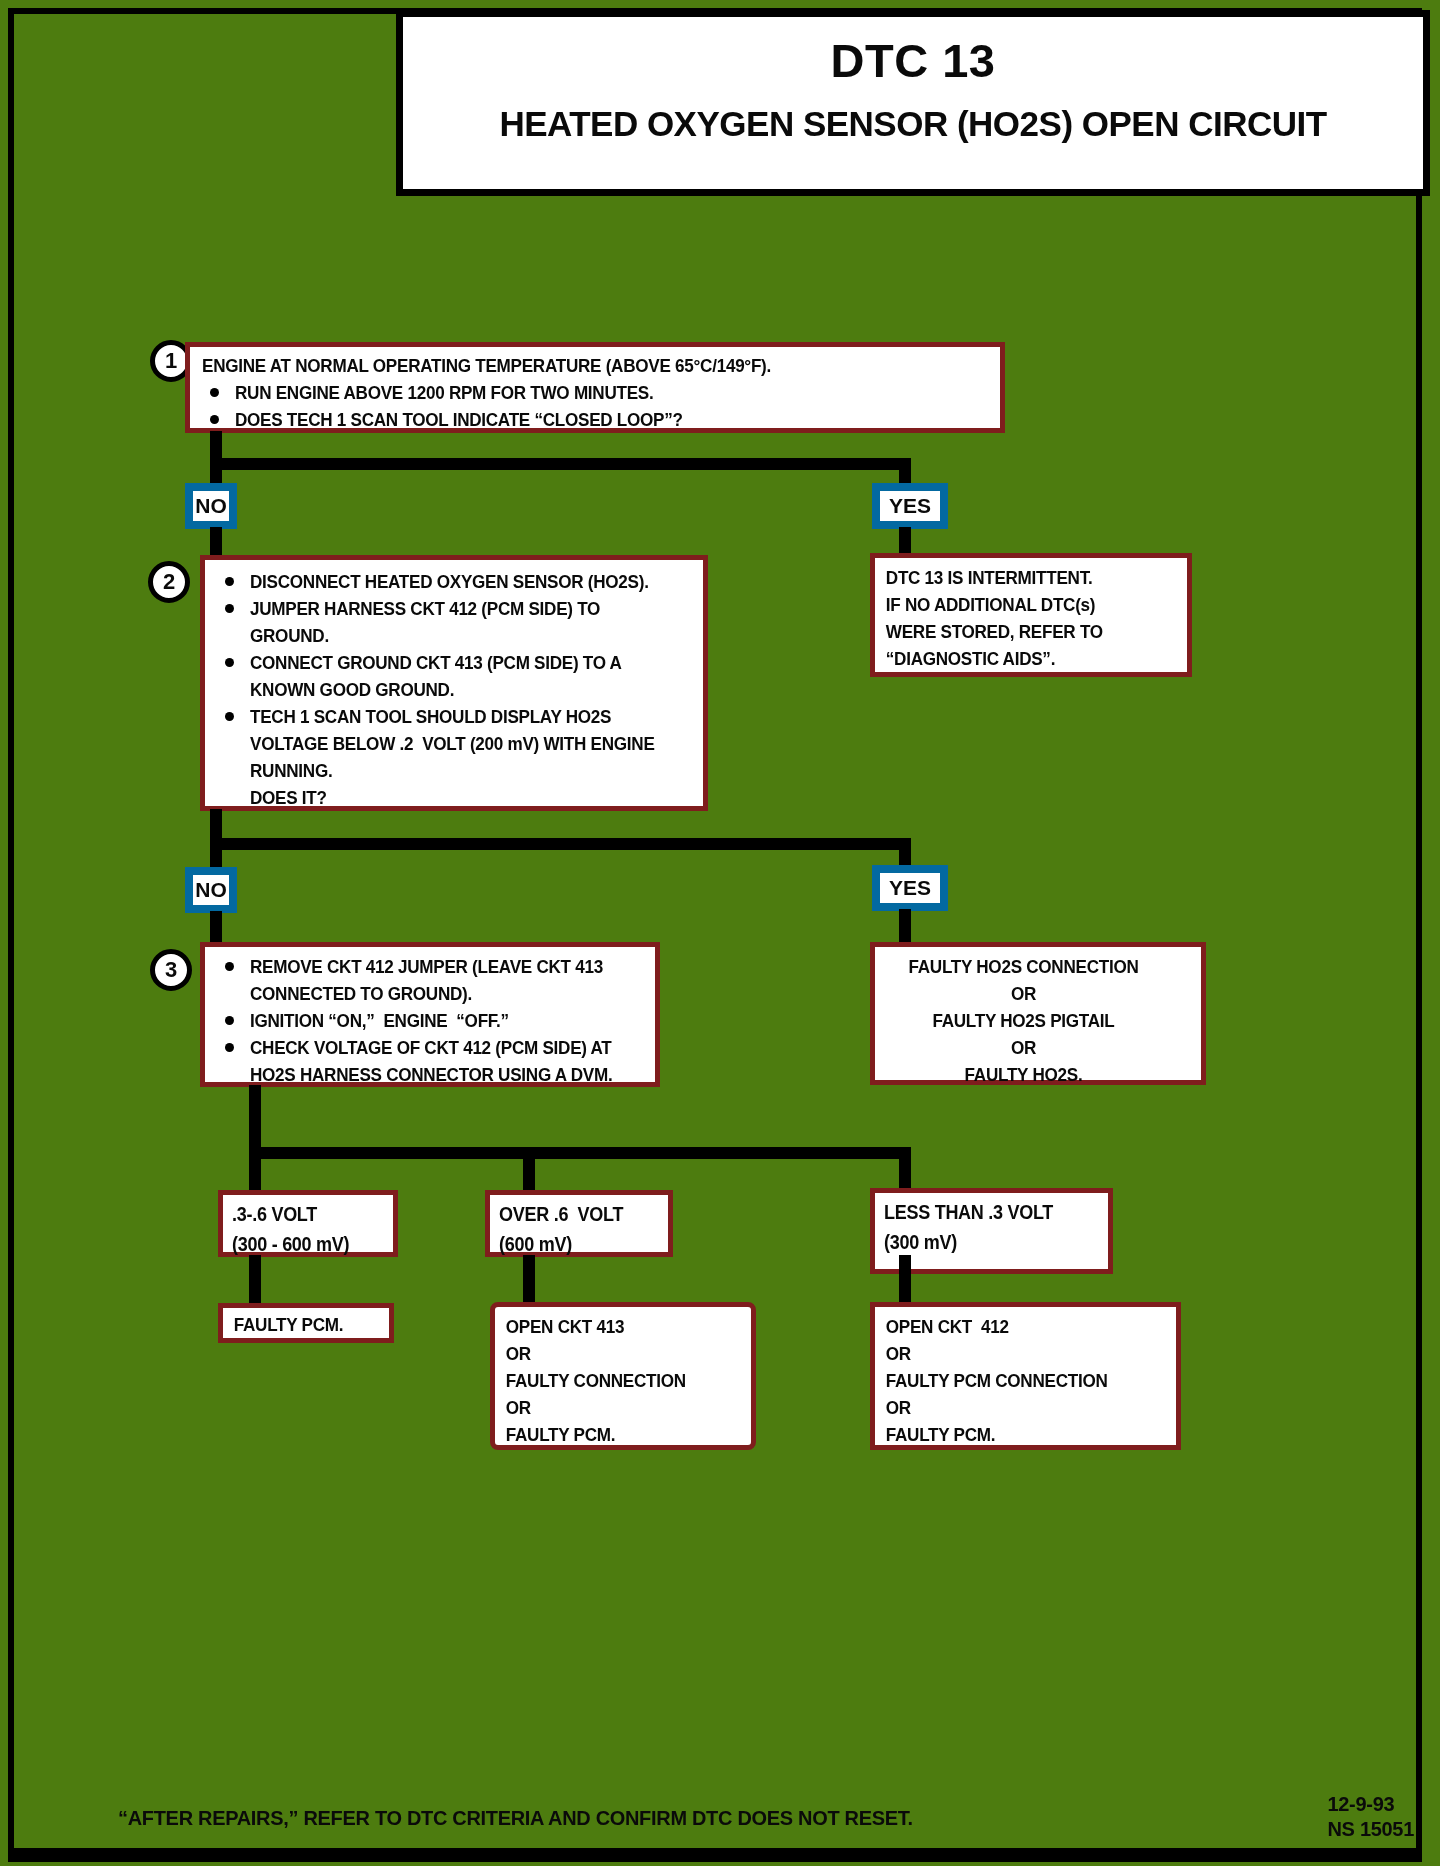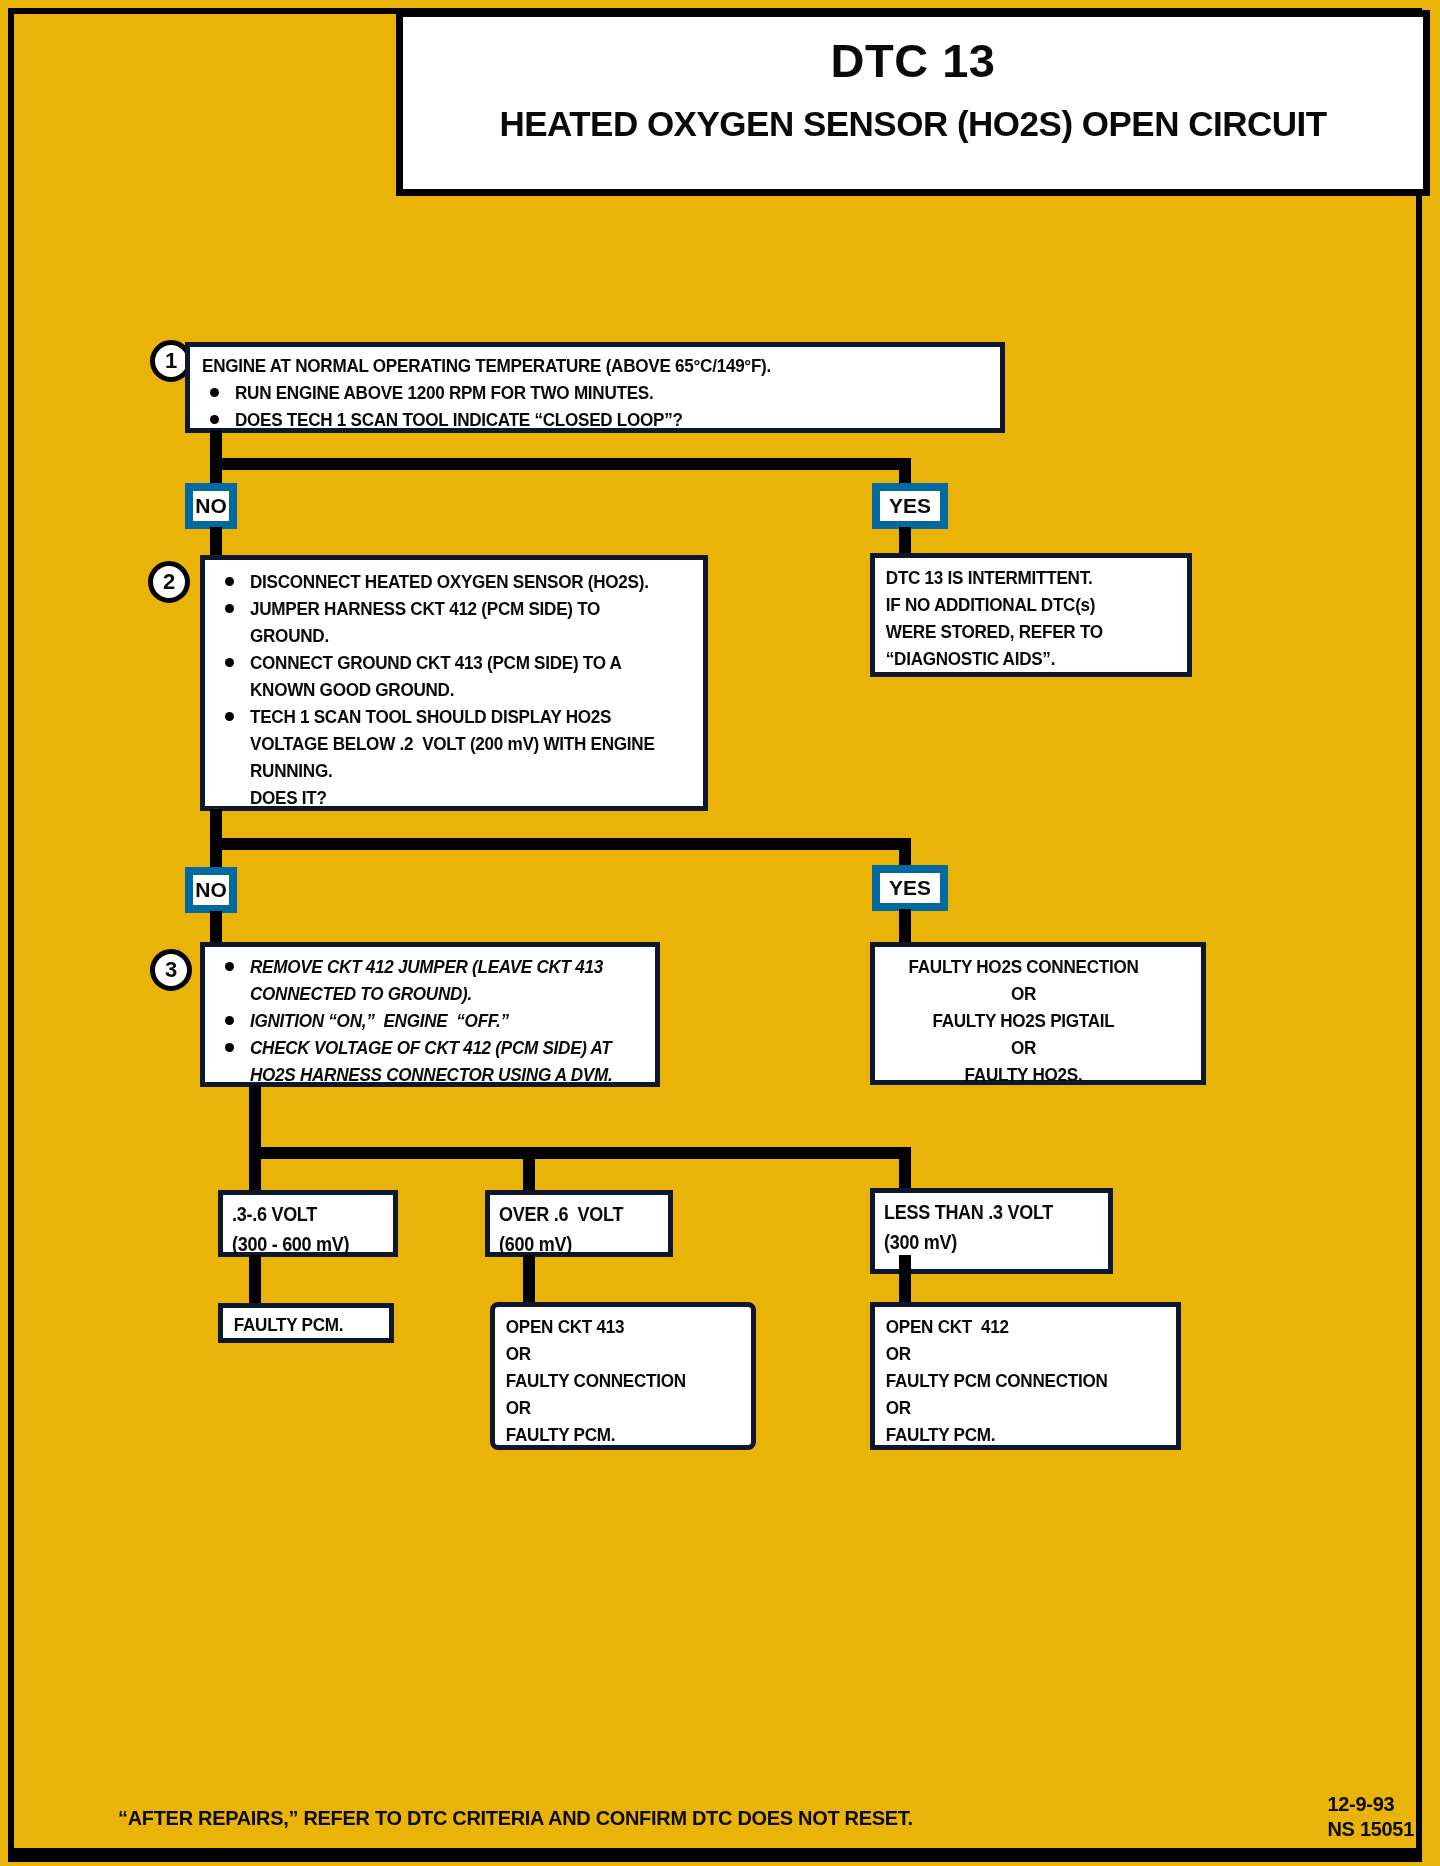--- a/index.html
+++ b/index.html
@@ -1,26 +1,26 @@
 <!DOCTYPE html>
 <html><head>
 <meta charset="utf-8">
 <style>
   html,body{margin:0;padding:0;background:#e8e8e8;}
   .canvas{
-    position:relative;width:1440px;height:1866px;background:#eab308;
+    position:relative;width:1440px;height:1866px;background:#4d7c0f;
     font-family:"Liberation Sans",sans-serif;font-weight:700;color:#0a0a0a;
     margin:0 auto;overflow:hidden;
   }
   .frame{
     position:absolute;left:8px;top:8px;width:1402px;height:1834px;
     border:6px solid #000;border-bottom-width:14px;box-sizing:content-box;
   }
   .box{
-    position:absolute;background:#fff;border:5px solid #0f172a;box-sizing:border-box;
+    position:absolute;background:#fff;border:5px solid #7f1d1d;box-sizing:border-box;
   }
   .line{position:absolute;background:#000;}
   .titlebox{
     position:absolute;left:396px;top:10px;width:1034px;height:186px;
     background:#fff;border:7px solid #000;box-sizing:border-box;text-align:center;
   }
   .t1{font-size:47px;letter-spacing:0.5px;margin-top:16px;}
   .t2{font-size:35px;letter-spacing:-0.5px;margin-top:16px;}
   .circle{
     position:absolute;width:42px;height:42px;border:5px solid #000;border-radius:50%;
@@ -145,21 +145,21 @@
     <span>YES</span>
   </div>
 
   <div class="line" style="left:210px;top:911px;width:12px;height:31px;"></div>
   <div class="line" style="left:899px;top:909px;width:12px;height:33px;"></div>
 
   <div class="circle" style="left:150px;top:949px;">
     <span>3</span>
   </div>
   <div class="box" style="left:200px;top:942px;width:460px;height:145px;">
-    <div class="blist" style="padding-top:6px;font-style:italic;">
+    <div class="blist" style="padding-top:6px;">
       <div class="item">
         <span class="dot"></span>
         <span class="itext">REMOVE CKT 412 JUMPER (LEAVE CKT 413
 CONNECTED TO GROUND).</span>
       </div>
       <div class="item">
         <span class="dot"></span>
         <span class="itext">IGNITION “ON,”  ENGINE  “OFF.”</span>
       </div>
       <div class="item">

